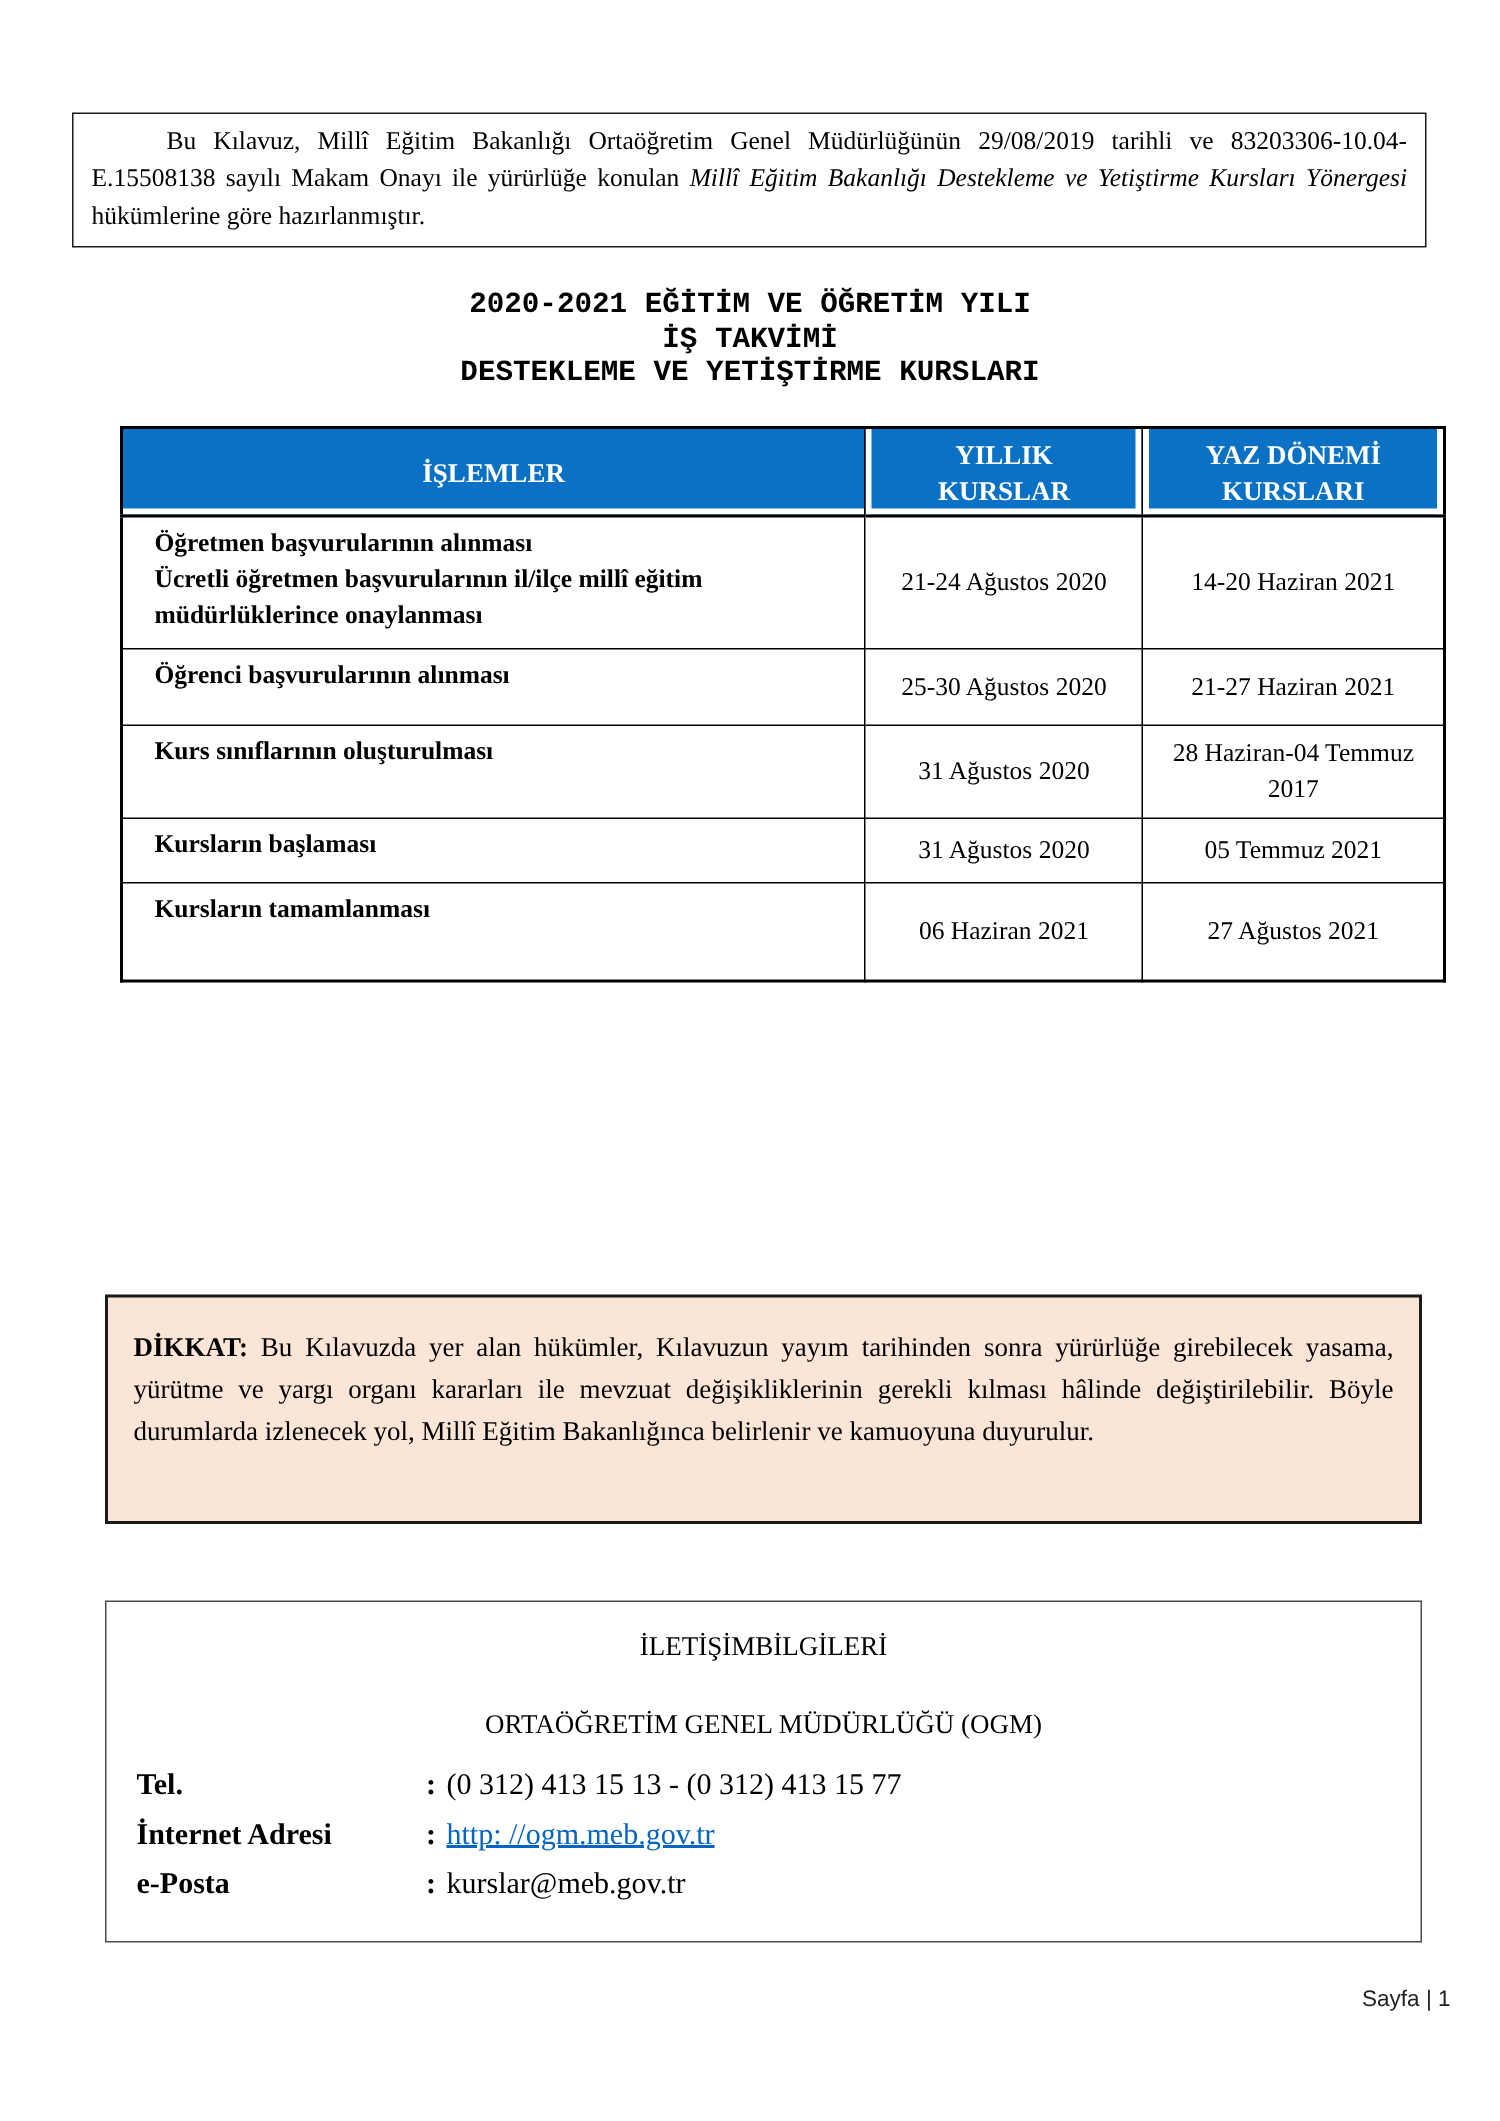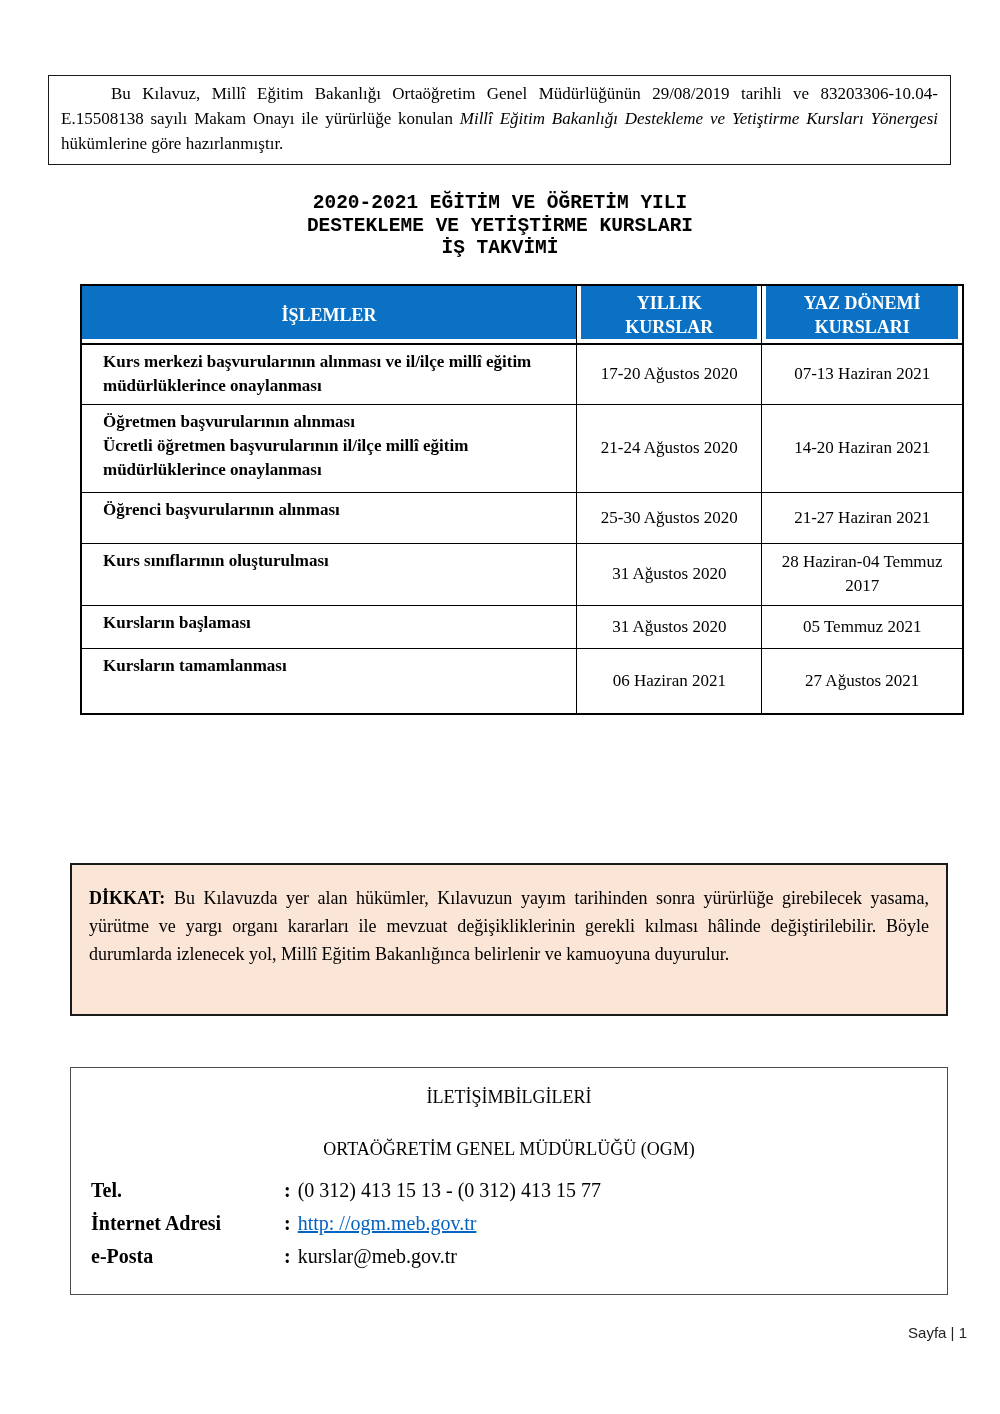--- a/index.html
+++ b/index.html
@@ -161,45 +161,40 @@
 <body>
 
 <div class="page">
 
   <div class="intro-box">
     <p><span>Bu Kılavuz, Millî Eğitim Bakanlığı Ortaöğretim Genel Müdürlüğünün 29/08/2019 tarihli ve 83203306-10.04-E.15508138 sayılı Makam Onayı ile yürürlüğe konulan </span><span class="italic">Millî Eğitim Bakanlığı Destekleme ve Yetiştirme Kursları Yönergesi</span><span> hükümlerine göre hazırlanmıştır.</span></p>
   </div>
 
   <div class="doc-title">
     <div>2020-2021 EĞİTİM VE ÖĞRETİM YILI</div>
+    <div>İŞ TAKVİMİ</div>
     <div>DESTEKLEME VE YETİŞTİRME KURSLARI</div>
-    <div>İŞ TAKVİMİ</div>
   </div>
 
   <table class="calendar-table">
     <colgroup>
       <col class="col-islem">
         <col class="col-yillik">
         <col class="col-yaz">
     </colgroup>
     <thead>
       <tr class="h59">
         <th class="gap-b">İŞLEMLER</th>
         <th class="gap-lr">YILLIK
 KURSLAR</th>
         <th class="gap-lr">YAZ DÖNEMİ
 KURSLARI</th>
       </tr>
     </thead>
     <tbody>
-      <tr class="h60">
-        <td class="islem">Kurs merkezi başvurularının alınması ve il/ilçe millî eğitim müdürlüklerince onaylanması</td>
-        <td class="date">17-20 Ağustos 2020</td>
-        <td class="date">07-13 Haziran 2021</td>
-      </tr>
       <tr class="h88">
         <td class="islem">Öğretmen başvurularının alınması
 Ücretli öğretmen başvurularının il/ilçe millî eğitim müdürlüklerince onaylanması</td>
         <td class="date">21-24 Ağustos 2020</td>
         <td class="date">14-20 Haziran 2021</td>
       </tr>
       <tr class="h51">
         <td class="islem">Öğrenci başvurularının alınması</td>
         <td class="date">25-30 Ağustos 2020</td>
         <td class="date">21-27 Haziran 2021</td>

